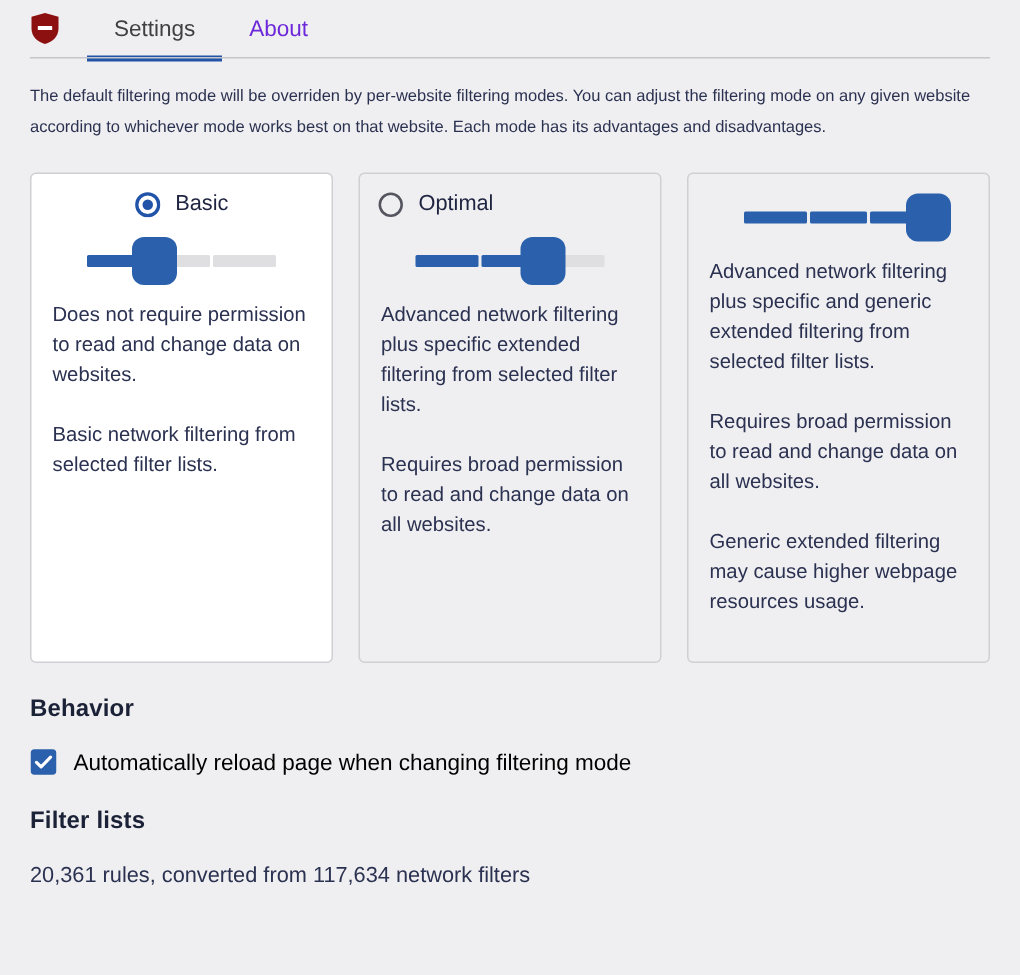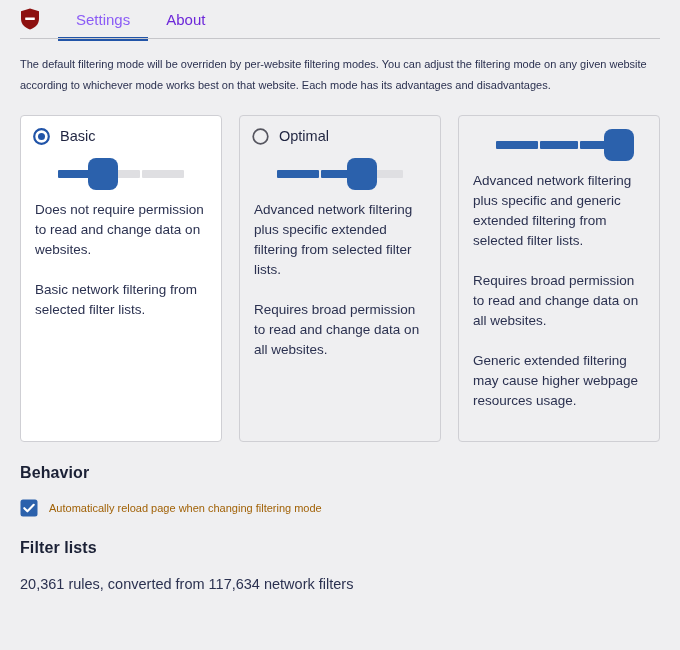--- a/index.html
+++ b/index.html
@@ -38,21 +38,21 @@
     height: 38px;
     display: flex;
     align-items: center;
     justify-content: center;
     cursor: default;
     color: #6d28d9;
     position: relative;
     user-select: none;
   }
   .tab.active {
-    color: #8b5cf6;
+    color: #404040;
   }
   .tab.active::after {
     content: "";
     position: absolute;
     left: 0;
     right: 0;
     bottom: -3px;
     height: 4px;
     background: #2154a8;
   }
@@ -97,20 +97,21 @@
     border-radius: 4px;
     background: #efeff1;
     box-sizing: border-box;
     height: 327px;
     display: flex;
     flex-direction: column;
     overflow: hidden;
   }
   .mode-card.selected {
     background: #ffffff;
+    align-items: center;
   }
   .mode-head {
     padding: 12px 12px 0 12px;
     display: flex;
     align-items: center;
     gap: 10px;
   }
   .radio {
     width: 17px;
     height: 17px;
@@ -169,22 +170,22 @@
     gap: 11px;
     margin-top: 17px;
   }
   .checkbox {
     width: 18px;
     height: 18px;
     flex: 0 0 auto;
     display: block;
   }
   .check-label {
-    font-size: 11px;
-    color: #a16207;
+    font-size: 15px;
+    color: #000000;
     line-height: 1;
   }
 
   
   p.stat-line {
     font-size: 14.5px;
     line-height: 20px;
     margin: 17px 0 0 0;
     color: #2b3150;
   }

